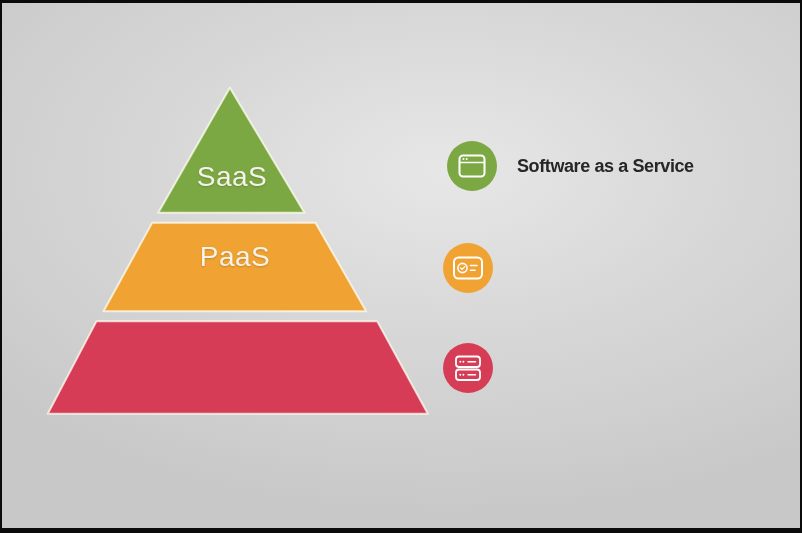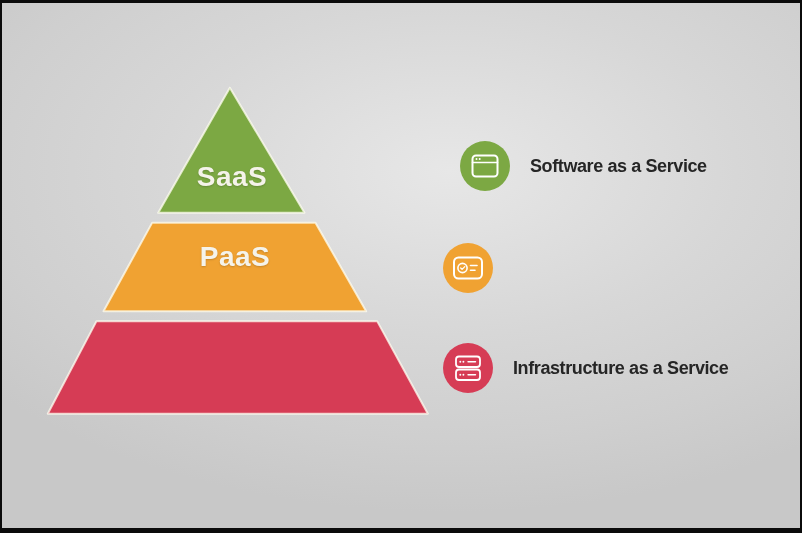--- a/index.html
+++ b/index.html
@@ -30,21 +30,21 @@
   .pyramid-svg polygon {
     stroke: rgba(255, 253, 240, 0.75);
     stroke-width: 2;
     stroke-linejoin: round;
   }
   .layer-label {
     position: absolute;
     transform: translate(-50%, -50%);
     color: #f5f3ea;
     font-size: 28px;
-    font-weight: bold;
+    font-weight: normal;
     letter-spacing: 0.5px;
     text-shadow: 0 1px 2px rgba(0,0,0,0.18);
     white-space: nowrap;
   }
   .legend-row {
     position: absolute;
     display: flex;
     align-items: center;
     height: 50px;
     gap: 20px;
@@ -77,21 +77,21 @@
 
   <svg class="pyramid-svg" viewBox="0 0 802 533" preserveAspectRatio="none">
     <polygon points="229,86 157,213 304,213" fill="#7CA843"></polygon>
     <polygon points="151,223 315,223 366,313 102,313" fill="#F0A232"></polygon>
     <polygon points="95,323 377,323 428,417 46,417" fill="#D63C55"></polygon>
   </svg>
 
   <div class="layer-label" style="left:230px; top:174px;">SaaS</div>
   <div class="layer-label" style="left:233px; top:254px;">PaaS</div>
 
-  <div class="legend-row" style="left:458px; top:138px;">
+  <div class="legend-row" style="left:445px; top:138px;">
     <svg class="legend-icon" viewBox="0 0 50 50">
       <circle cx="25" cy="25" r="25" fill="#7CA843"></circle>
       <g class="icon-stroke">
         <rect x="12.5" y="14.5" width="25" height="21" rx="3.5"></rect>
         <line x1="12.5" y1="21.5" x2="37.5" y2="21.5" stroke-width="1.6"></line>
       </g>
       <circle cx="16.5" cy="18" r="1" fill="#ffffff"></circle>
       <circle cx="19.7" cy="18" r="1" fill="#ffffff"></circle>
     </svg>
     <span class="legend-text">Software as a Service</span>
@@ -117,16 +117,15 @@
         <rect x="13" y="13.5" width="24" height="10.5" rx="3" stroke-width="1.8"></rect>
         <rect x="13" y="26.5" width="24" height="10.5" rx="3" stroke-width="1.8"></rect>
         <line x1="25" y1="18.8" x2="32.5" y2="18.8" stroke-width="1.4"></line>
         <line x1="25" y1="31.8" x2="32.5" y2="31.8" stroke-width="1.4"></line>
       </g>
       <circle cx="17.3" cy="18.8" r="0.95" fill="#ffffff"></circle>
       <circle cx="20.4" cy="18.8" r="0.95" fill="#ffffff"></circle>
       <circle cx="17.3" cy="31.8" r="0.95" fill="#ffffff"></circle>
       <circle cx="20.4" cy="31.8" r="0.95" fill="#ffffff"></circle>
     </svg>
-    <span class="legend-text">Infrastructure as a Service</span>
   </div>
 
 </div>
 
 </body></html>

